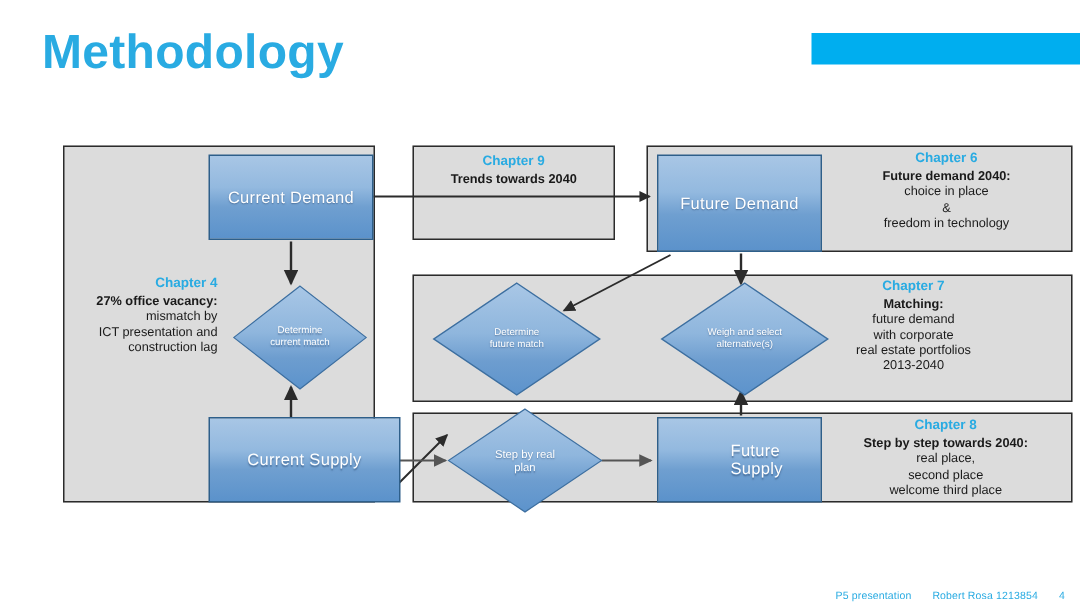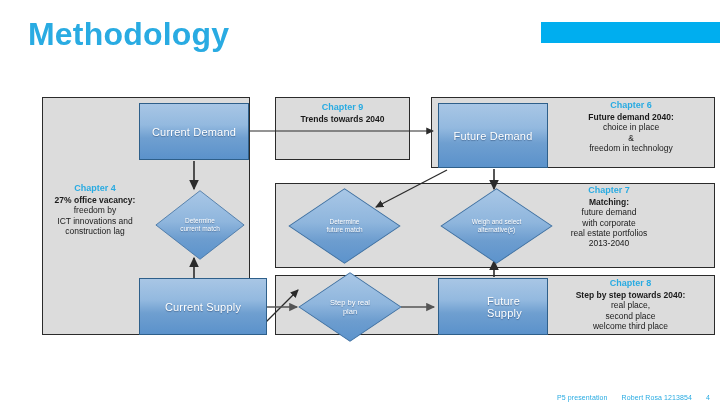--- a/index.html
+++ b/index.html
@@ -215,25 +215,25 @@
         <span>Step by real</span><br>
         <span>plan</span>
       </div>
     </div>
 
     <div class="pbox" style="left:139px;top:103px;width:110px;height:57px;">Current Demand</div>
     <div class="pbox" style="left:438px;top:103px;width:110px;height:65px;">Future Demand</div>
     <div class="pbox" style="left:139px;top:278px;width:128px;height:57px;">Current Supply</div>
     <div class="pbox" style="left:438px;top:278px;width:110px;height:57px;padding-left:48px;">Future Supply</div>
 
-    <div class="panel-text" style="left:45px;top:183px;width:100px;">
+    <div class="panel-text" style="left:45px;top:183px;width:100px;text-align:right;">
       <span class="chap-head">Chapter 4</span>
       <span class="chap-strong">27% office vacancy:</span>
-      <span class="chap-line">freedom by</span>
-      <span class="chap-line">ICT innovations and</span>
+      <span class="chap-line">mismatch by</span>
+      <span class="chap-line">ICT presentation and</span>
       <span class="chap-line">construction lag</span>
     </div>
 
     <div class="panel-text" style="left:277px;top:102px;width:131px;">
       <span class="chap-head">Chapter 9</span>
       <span class="chap-strong">Trends towards 2040</span>
     </div>
 
     <div class="panel-text" style="left:551px;top:100px;width:160px;">
       <span class="chap-head">Chapter 6</span>

